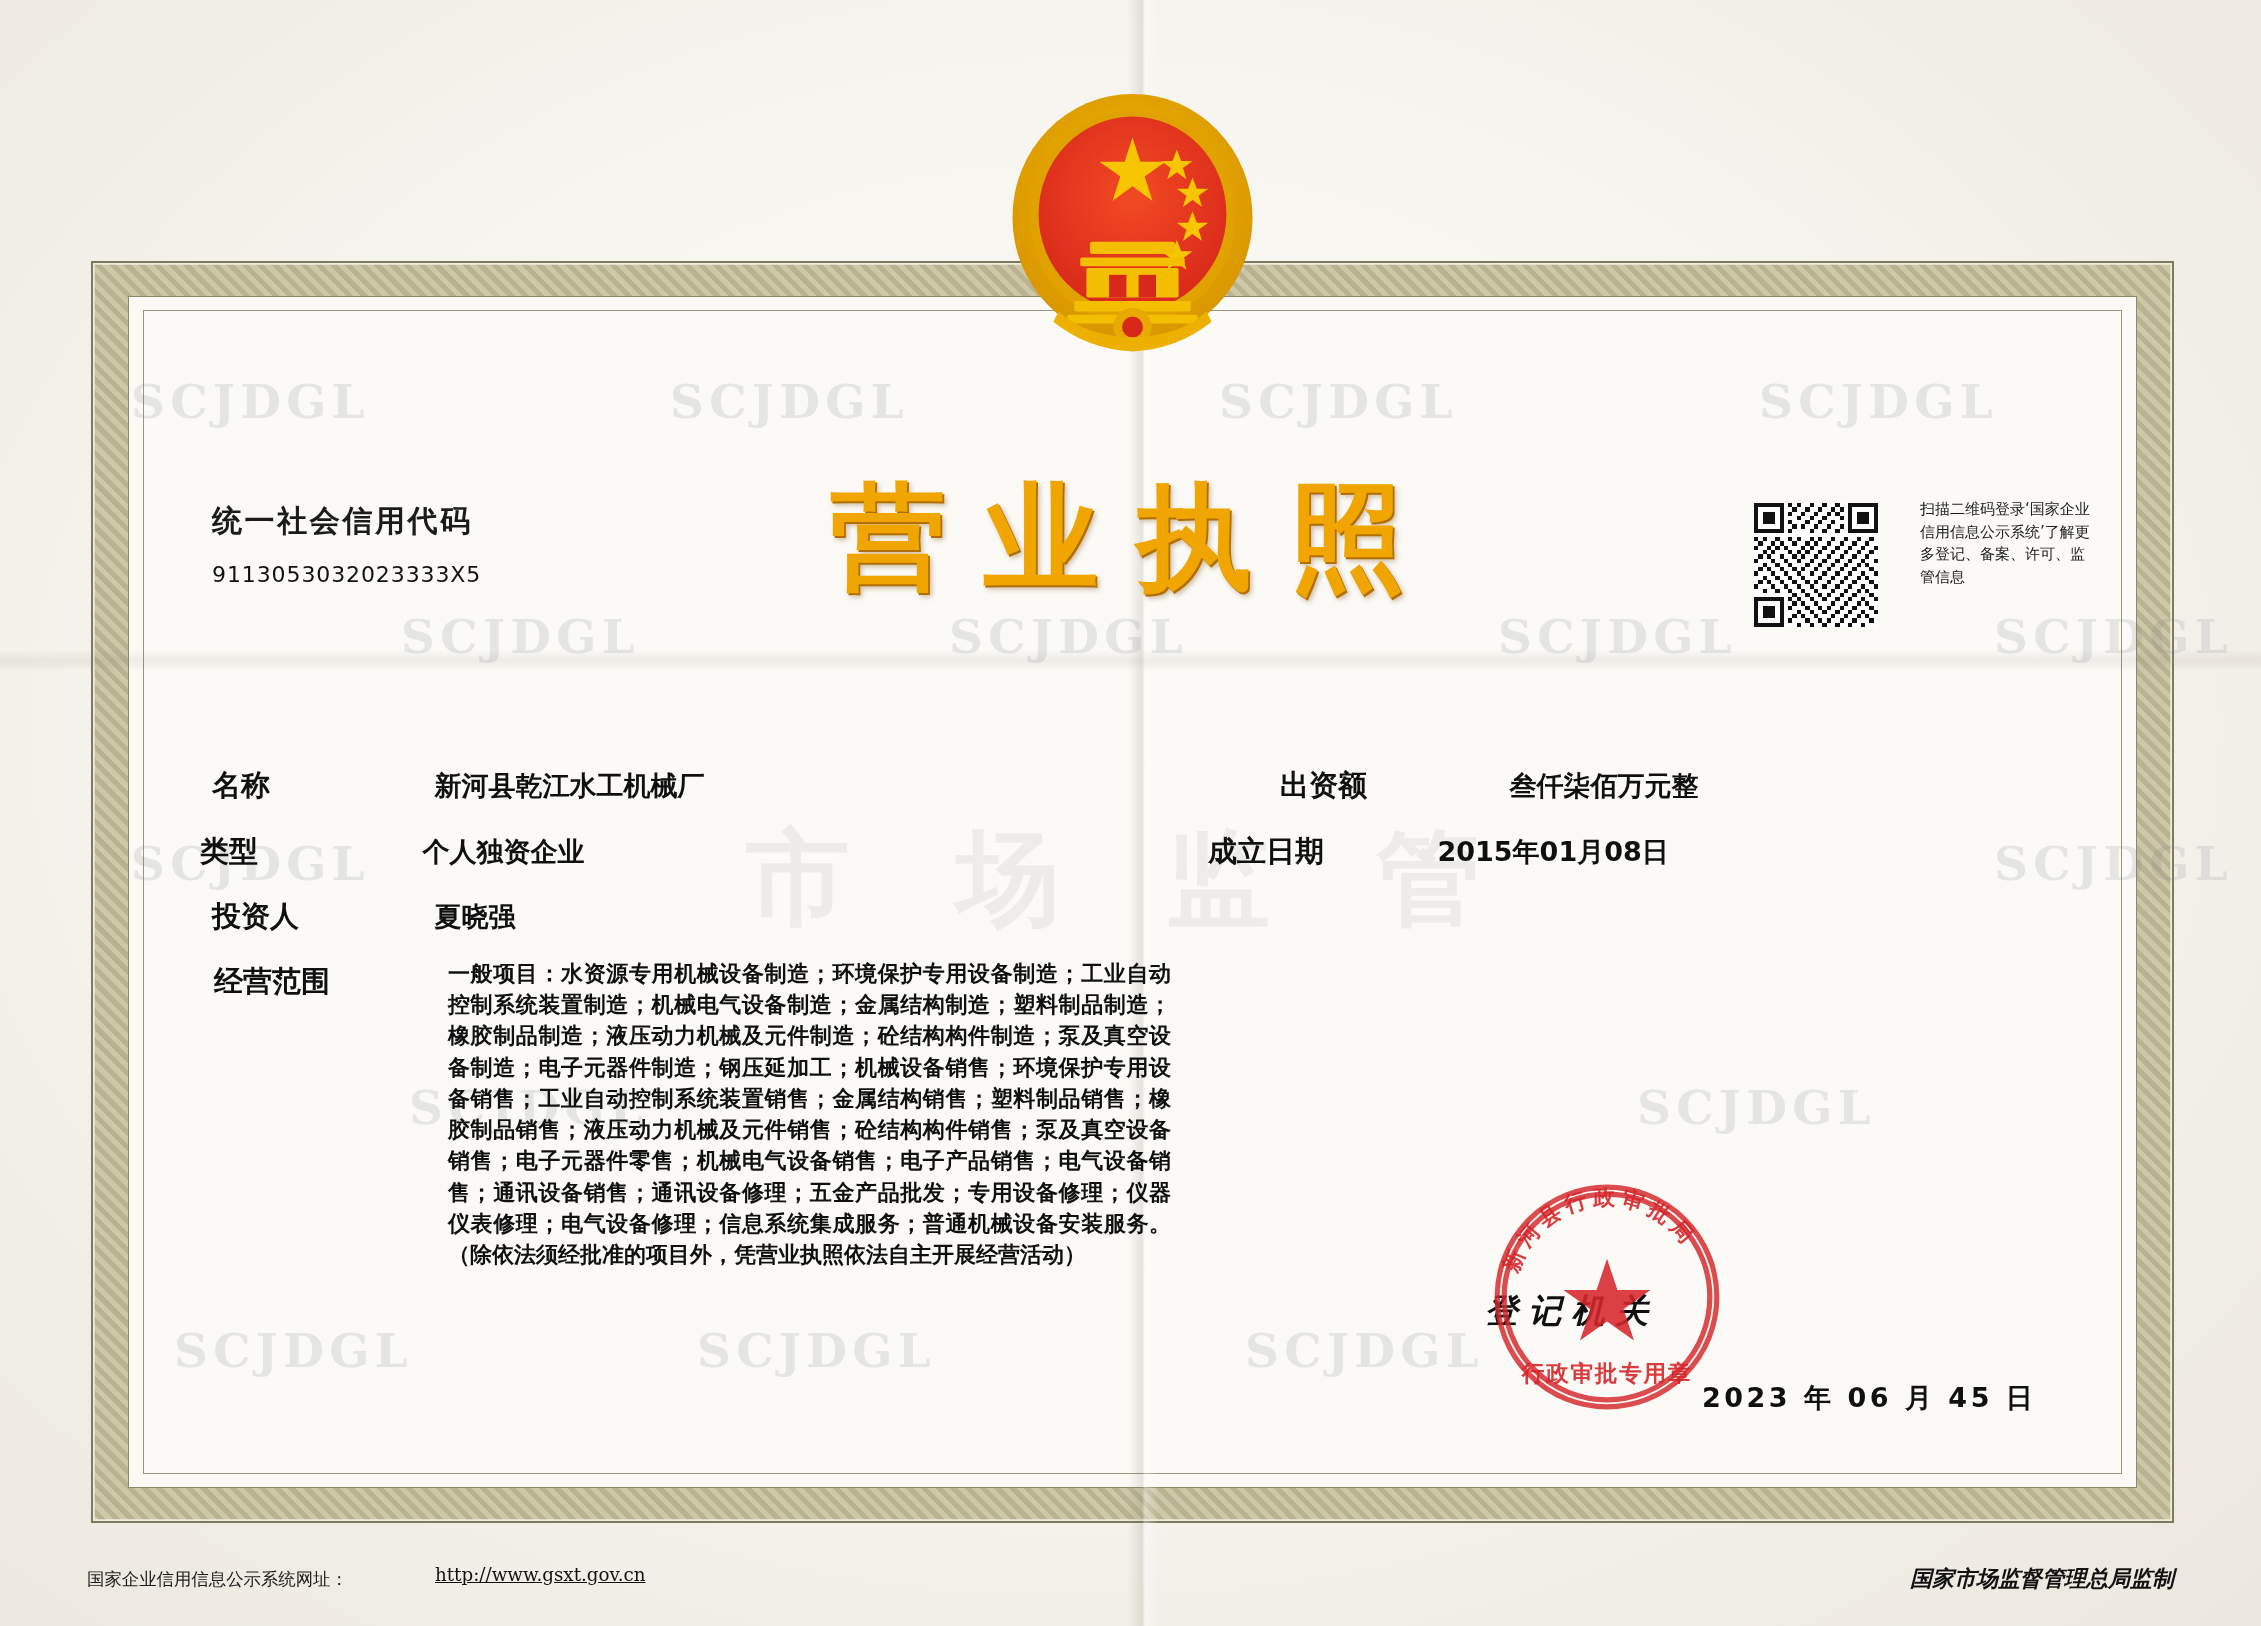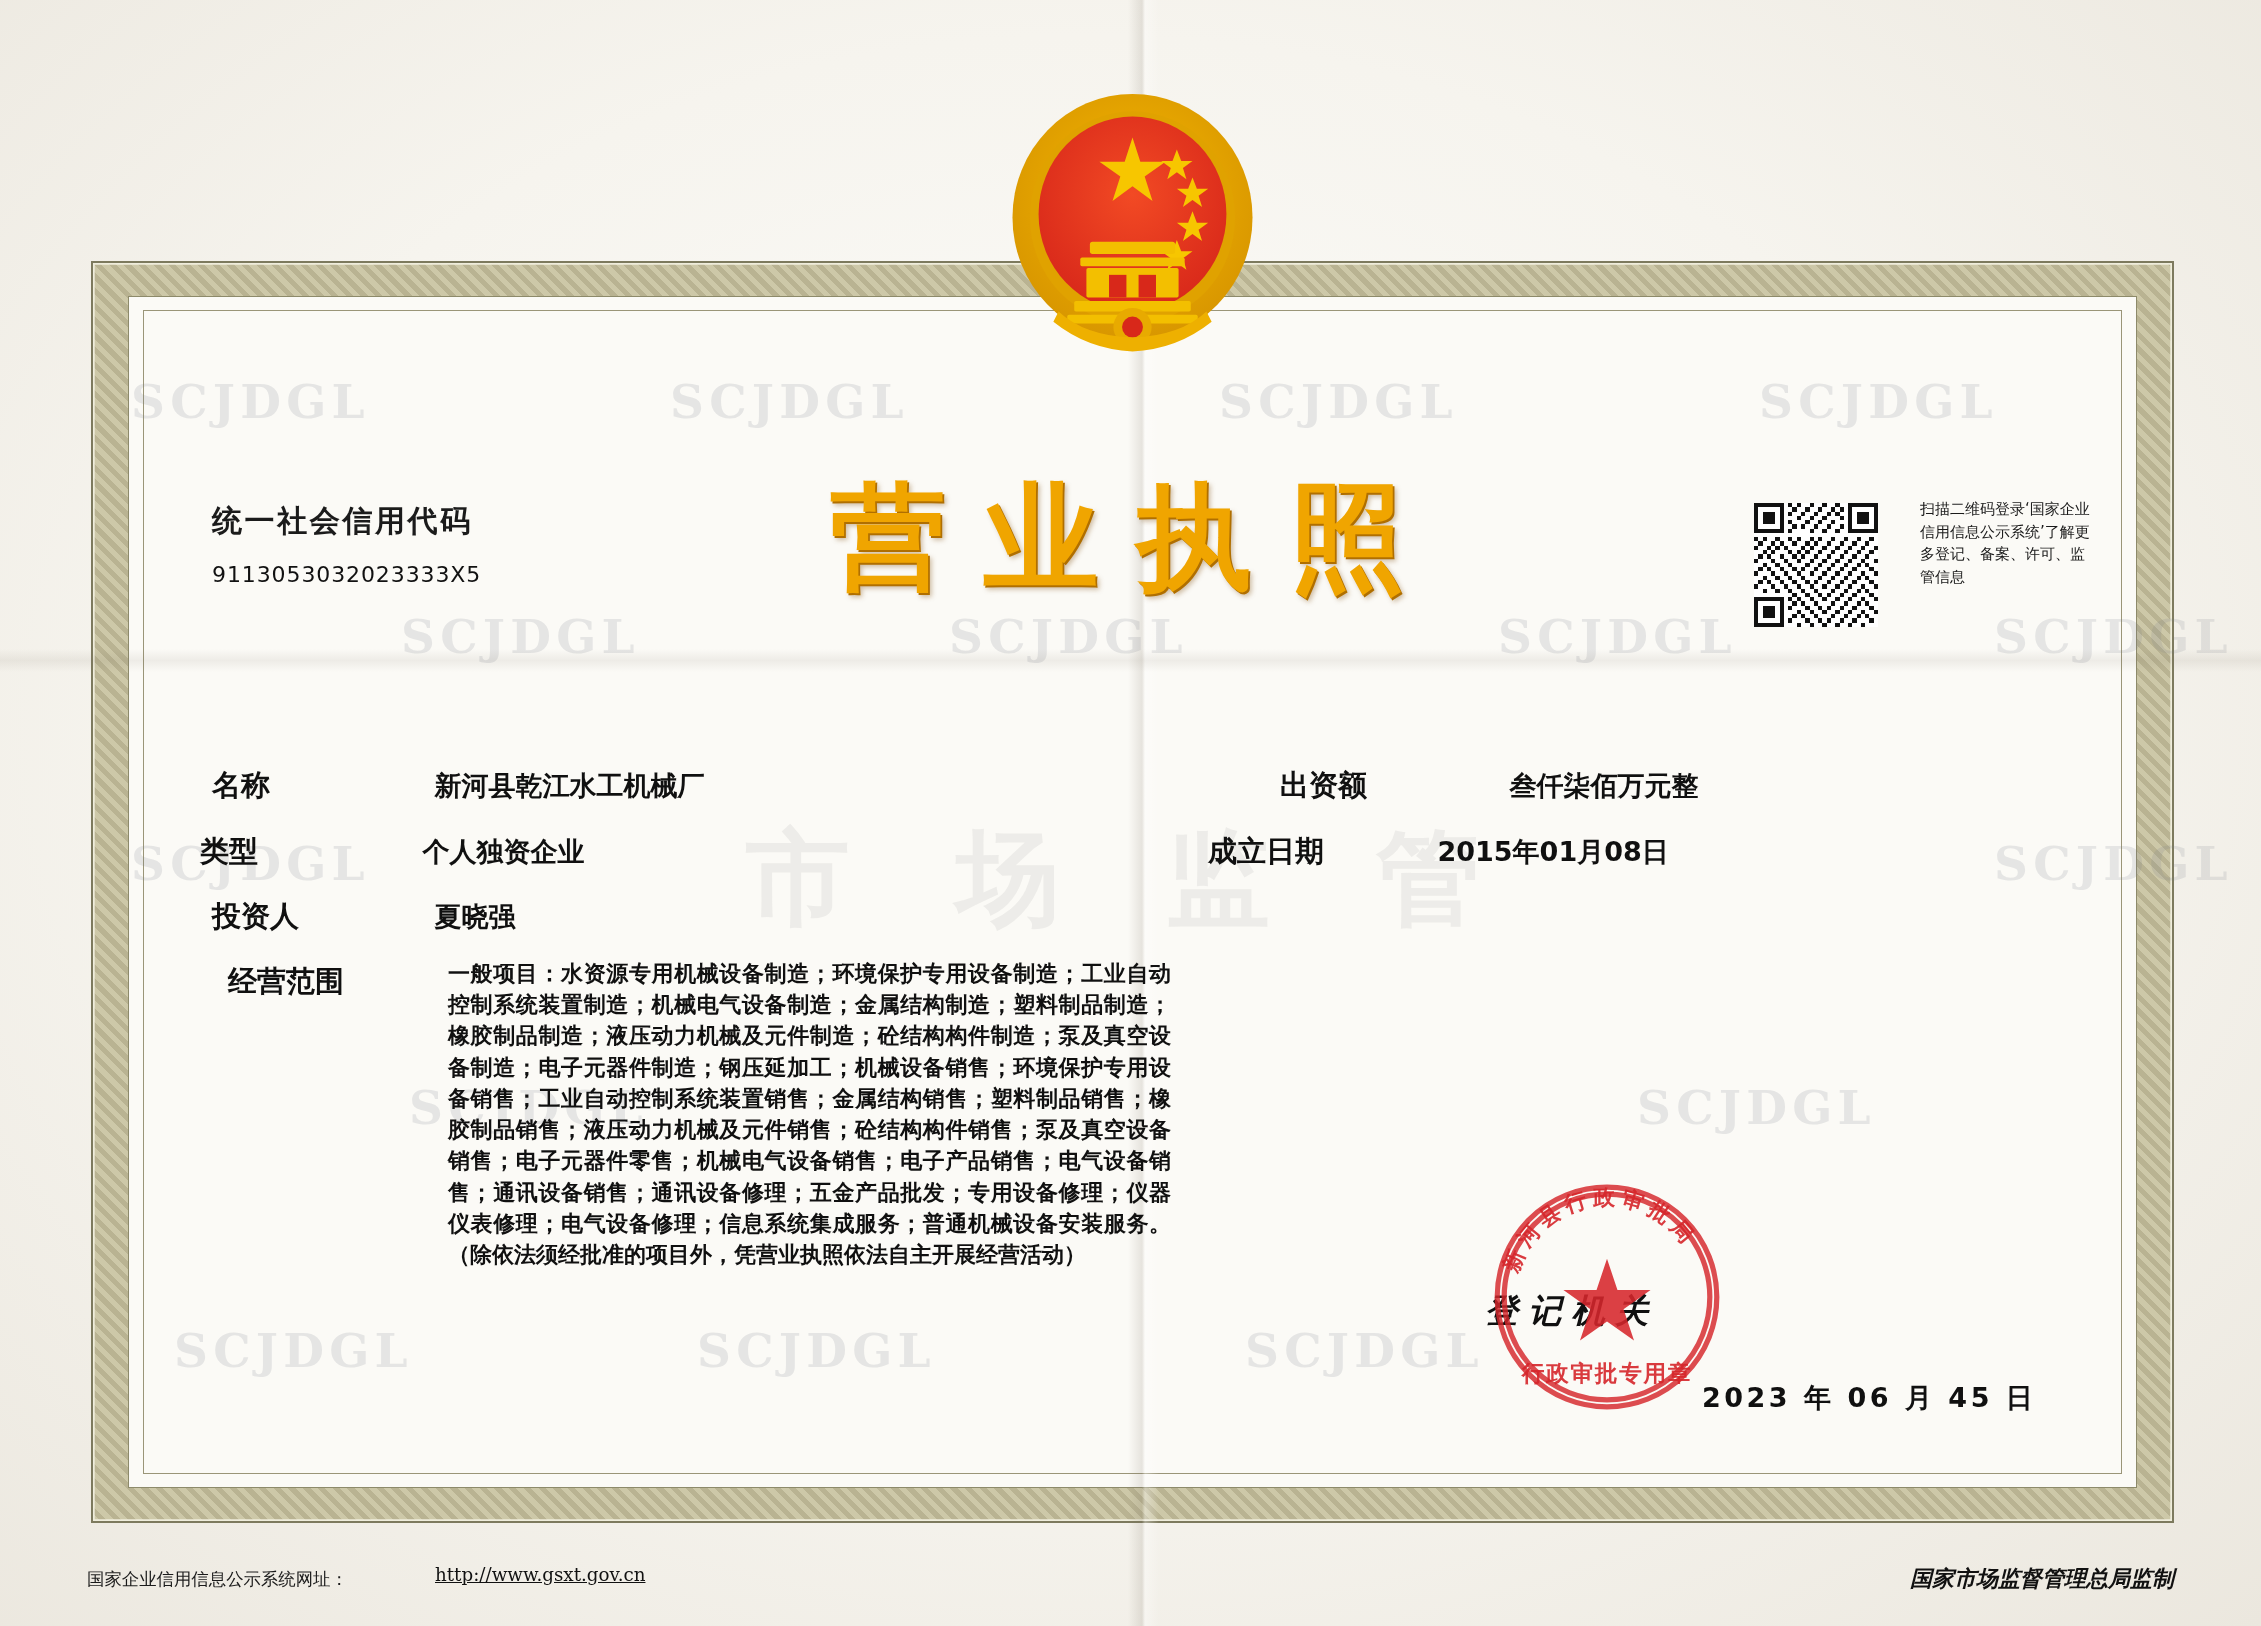--- a/index.html
+++ b/index.html
@@ -479,21 +479,21 @@
     <span class="f-value">新河县乾江水工机械厂</span>
   </div>
   <div class="field" style="left:200px;top:832px;">
     <span class="f-label spread">类型</span>
     <span class="f-value">个人独资企业</span>
   </div>
   <div class="field" style="left:212px;top:897px;">
     <span class="f-label spread">投资人</span>
     <span class="f-value">夏晓强</span>
   </div>
-  <div class="field" style="left:228px;top:962px;">
+  <div class="field" style="left:214px;top:962px;">
     <span class="f-label spread">经营范围</span>
   </div>
   <div class="scope-text">一般项目：水资源专用机械设备制造；环境保护专用设备制造；工业自动控制系统装置制造；机械电气设备制造；金属结构制造；塑料制品制造；橡胶制品制造；液压动力机械及元件制造；砼结构构件制造；泵及真空设备制造；电子元器件制造；钢压延加工；机械设备销售；环境保护专用设备销售；工业自动控制系统装置销售；金属结构销售；塑料制品销售；橡胶制品销售；液压动力机械及元件销售；砼结构构件销售；泵及真空设备销售；电子元器件零售；机械电气设备销售；电子产品销售；电气设备销售；通讯设备销售；通讯设备修理；五金产品批发；专用设备修理；仪器仪表修理；电气设备修理；信息系统集成服务；普通机械设备安装服务。（除依法须经批准的项目外，凭营业执照依法自主开展经营活动）</div>
 
   <div class="field" style="left:1280px;top:766px;">
     <span class="f-label spread-r">出资额</span>
     <span class="f-value">叁仟柒佰万元整</span>
   </div>
   <div class="field" style="left:1208px;top:832px;">
     <span class="f-label spread-r">成立日期</span>

